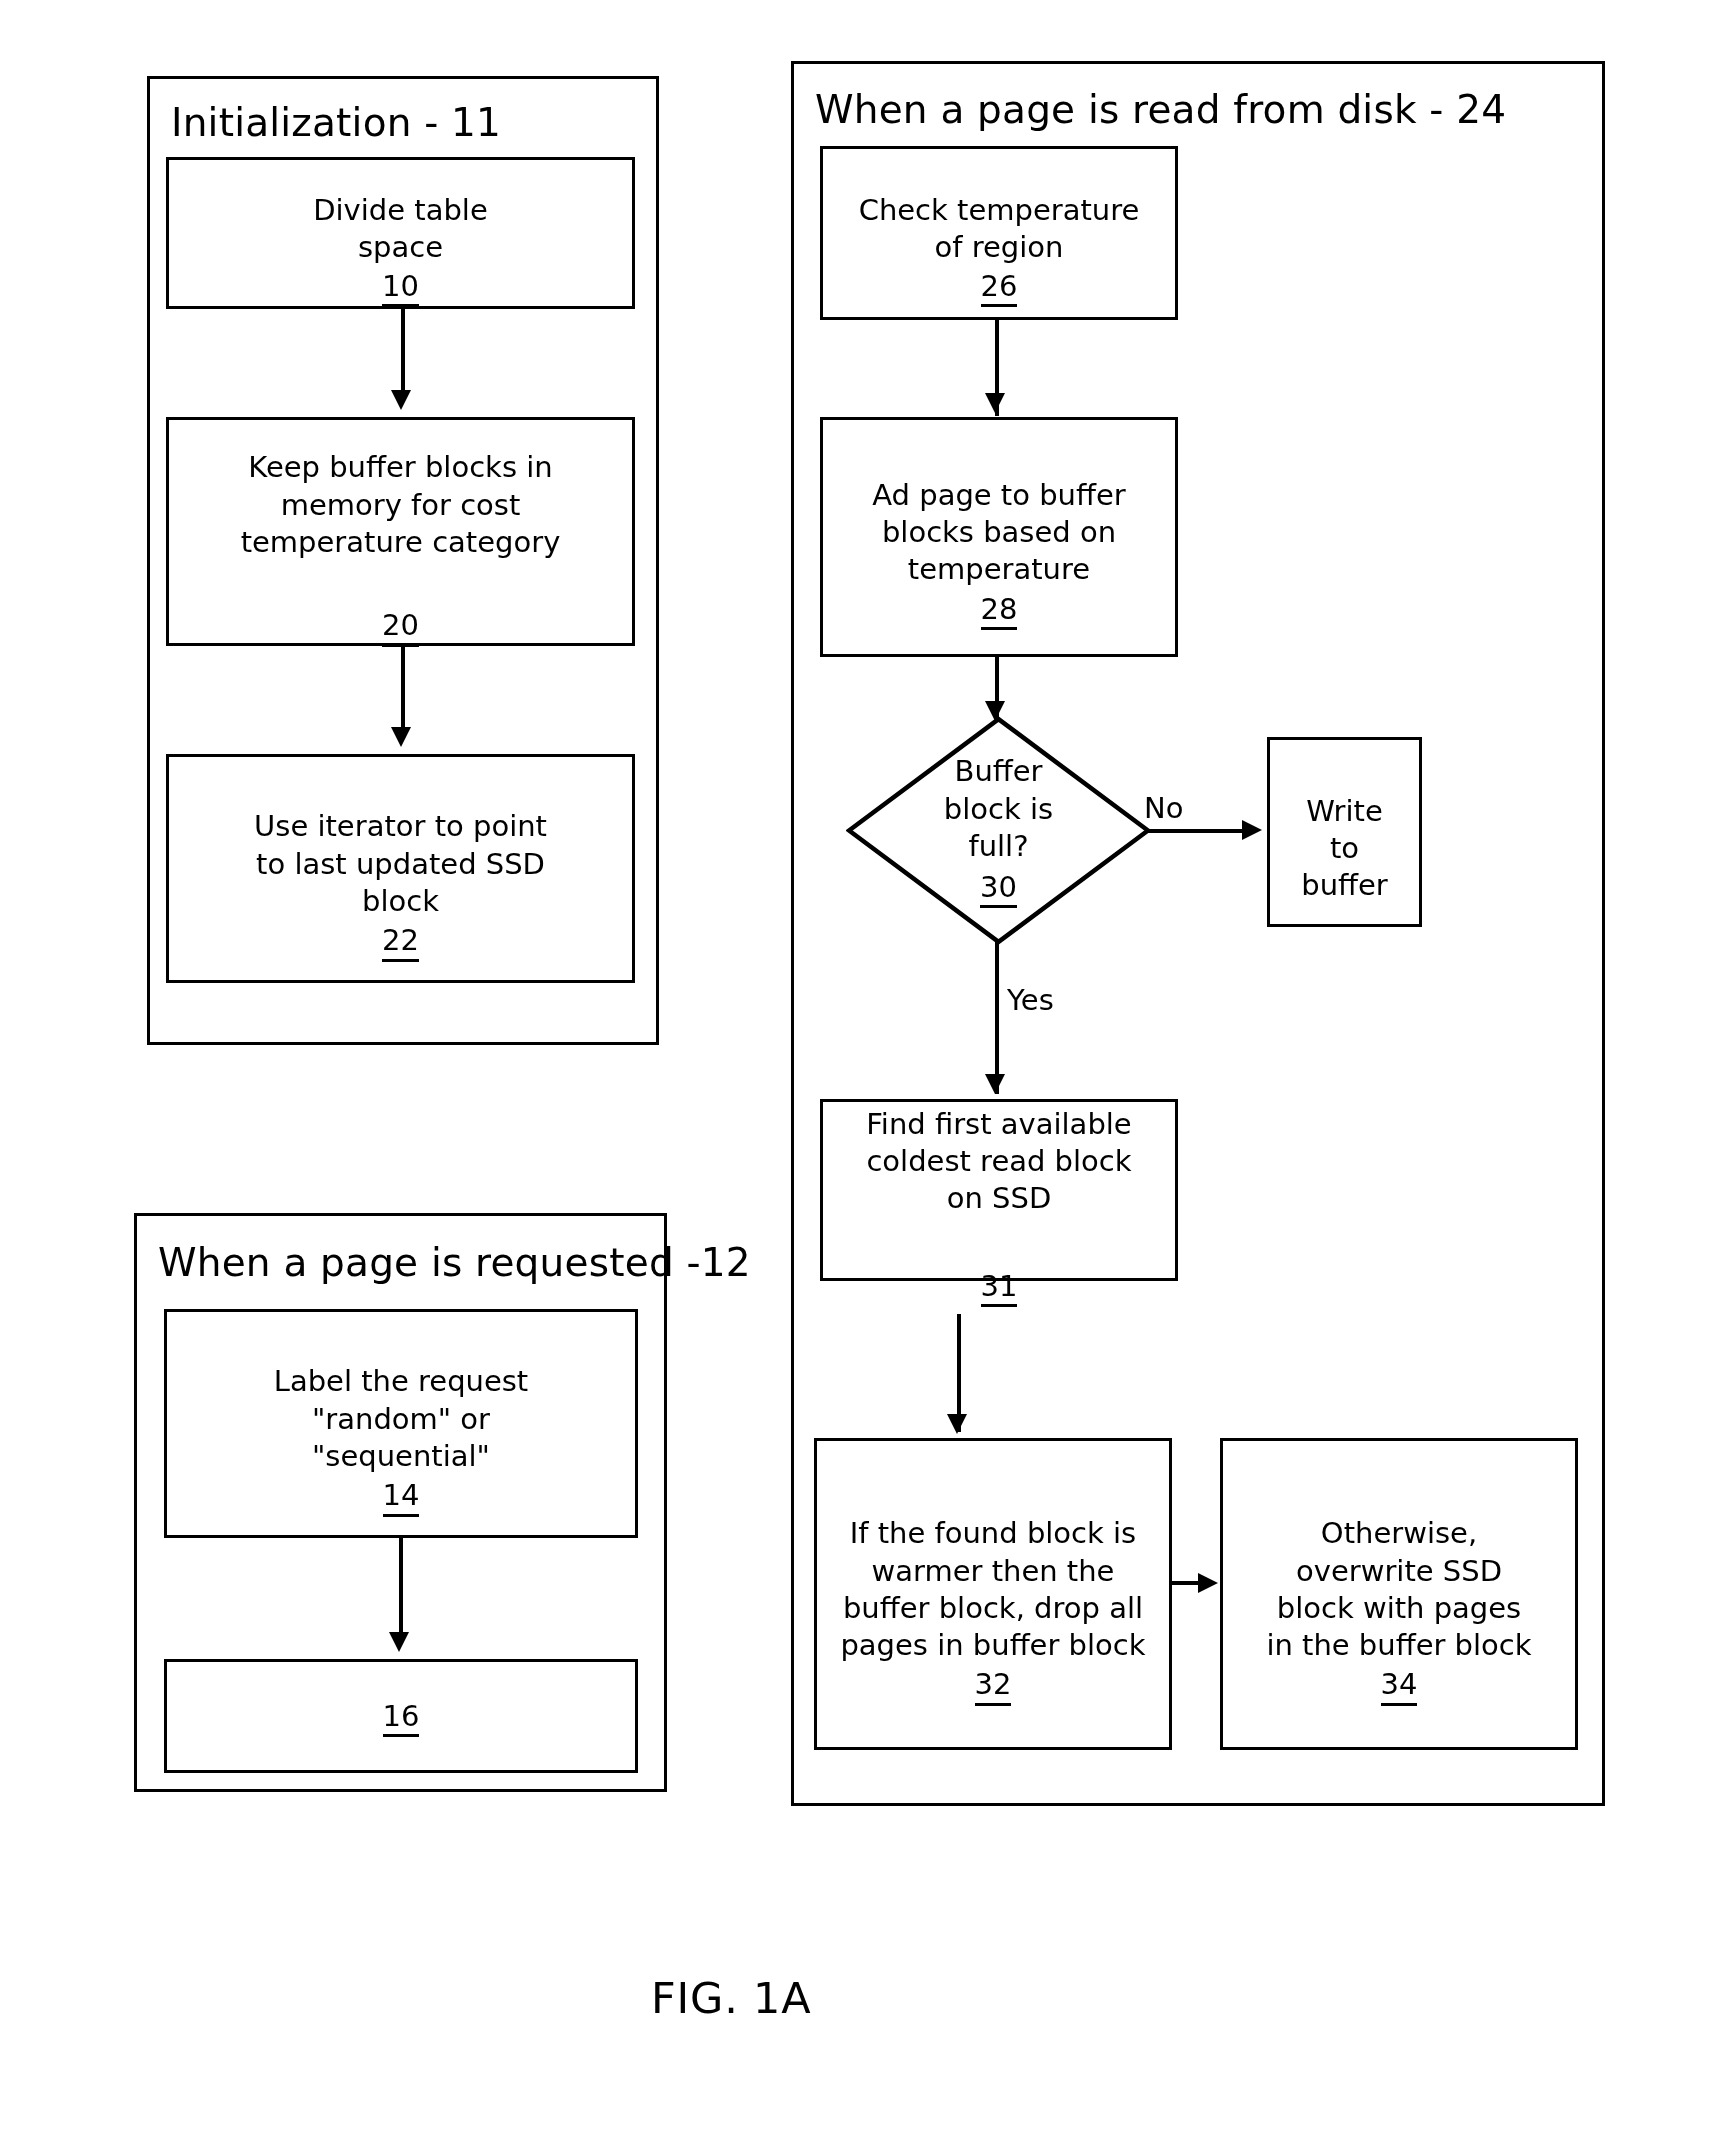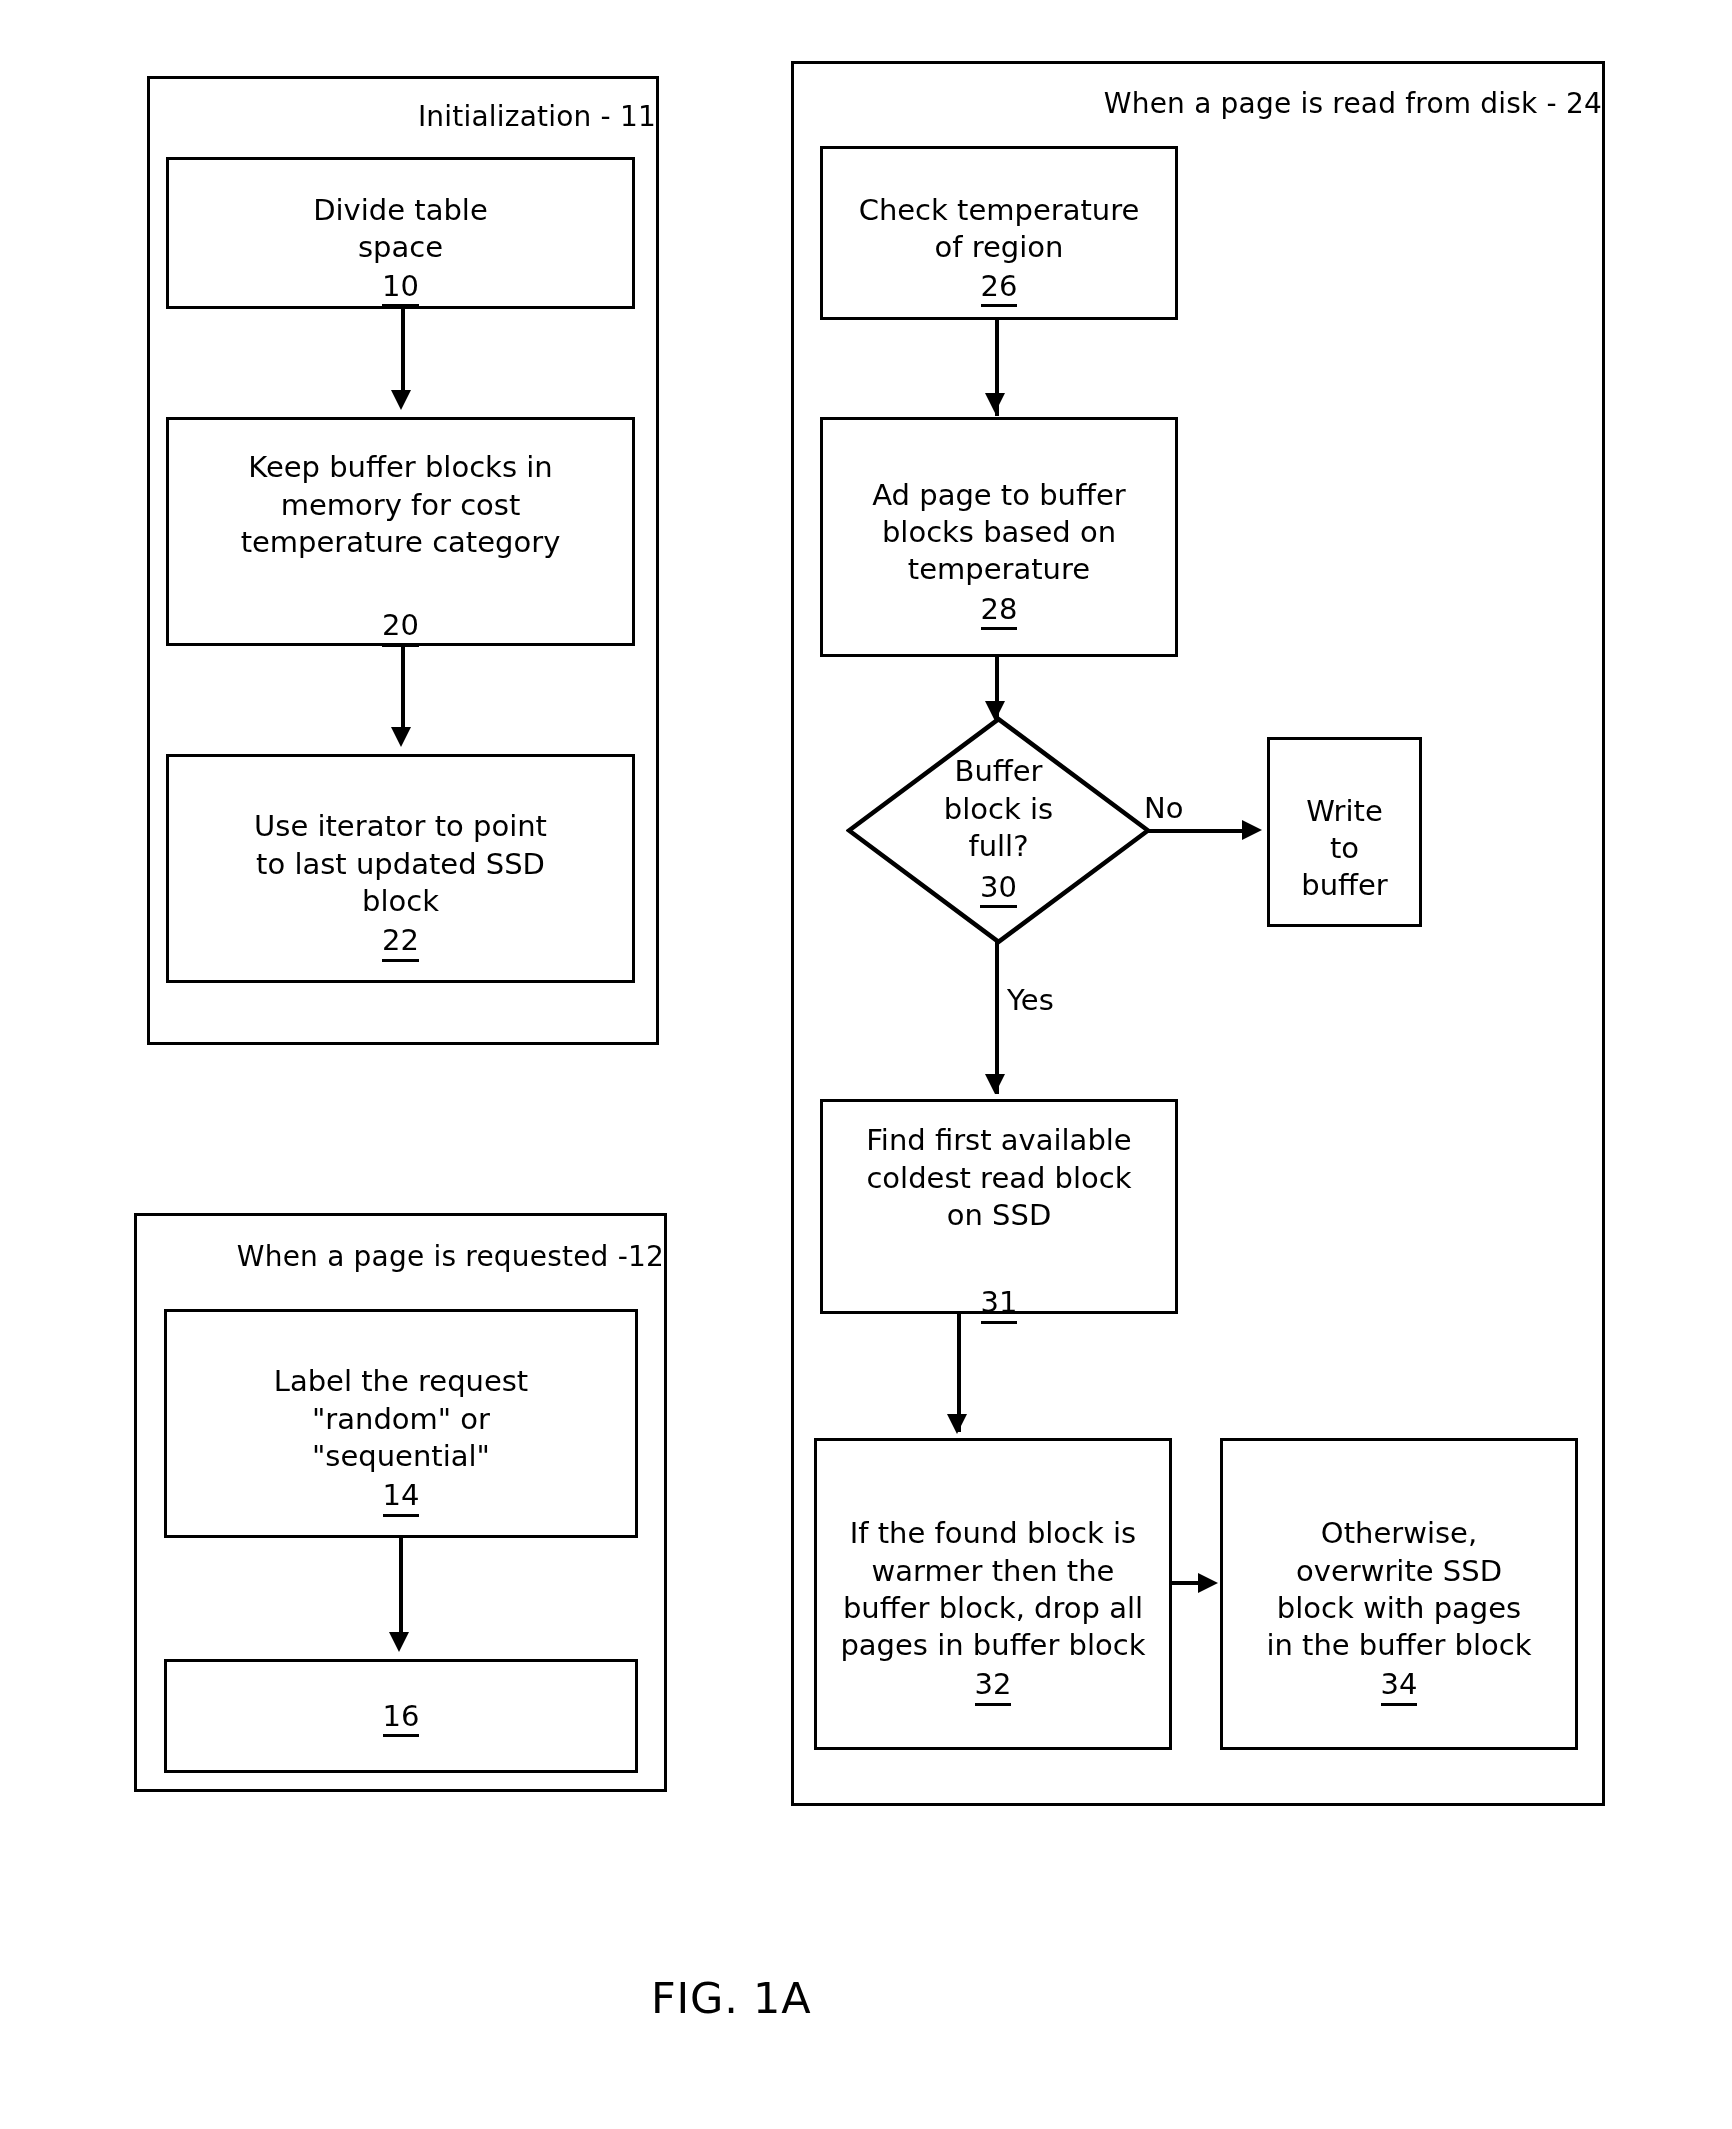--- a/index.html
+++ b/index.html
@@ -21,22 +21,22 @@
 
   
   .group {
     border: 3.8px solid #000;
     background: #fff;
   }
   .group-title {
     position: absolute;
     left: 0;
     right: 0;
-    text-align: right;
-    font-size: 28px;
+    text-align: left;
+    font-size: 39px;
     letter-spacing: 0.2px;
     white-space: nowrap;
     padding-left: 21px;
   }
 
   
   .pbox {
     border: 3px solid #000;
     background: #fff;
     display: flex;
@@ -205,21 +205,21 @@
     <span class="line">Write</span>
     <span class="line">to</span>
     <span class="line">buffer</span>
   </span>
 </div>
 
 <div class="abs vline" style="left:995px; top:942px; height:152px;"></div>
 <div class="abs arrow-down" style="left:985px; top:1074px;"></div>
 <div class="edge-label" style="left:1007px; top:983px;">Yes</div>
 
-<div class="abs pbox" style="left:820px; top:1099px; width:358px; height:215px;gap:48px;">
+<div class="abs pbox" style="left:820px; top:1099px; width:358px; height:182px;gap:48px;">
   <span class="lines">
     <span class="line">Find first available</span>
     <span class="line">coldest read block</span>
     <span class="line">on SSD</span>
   </span>
   <span class="refnum">31</span>
 </div>
 
 <div class="abs vline" style="left:957px; top:1314px; height:118px;"></div>
 <div class="abs arrow-down" style="left:947px; top:1414px;"></div>

